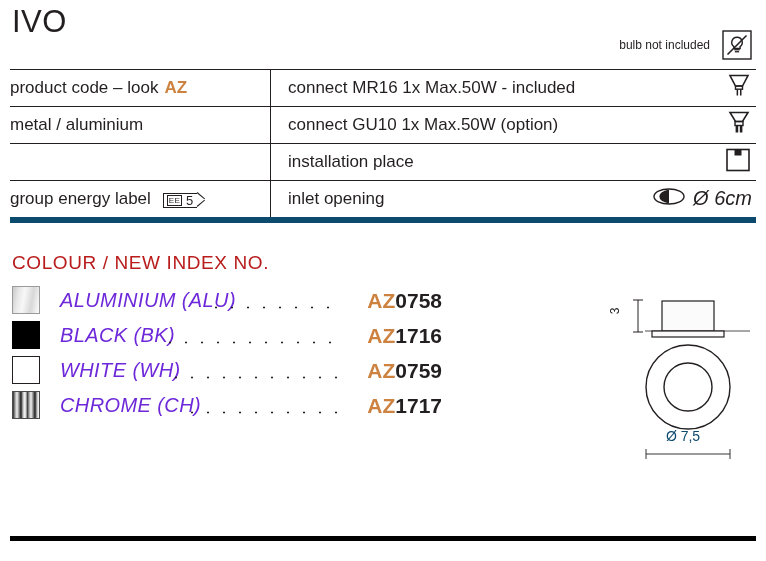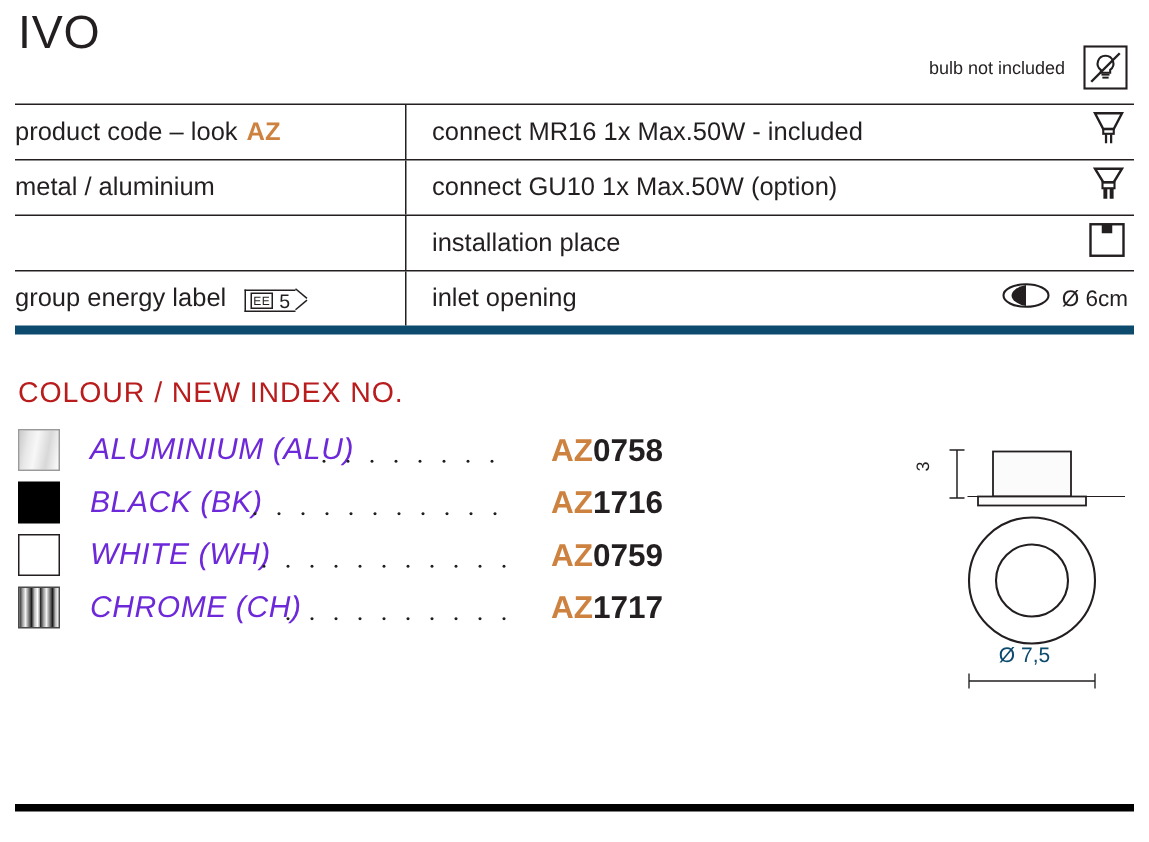--- a/index.html
+++ b/index.html
@@ -154,24 +154,24 @@
     position: absolute;
     right: 4px;
     top: 50%;
     transform: translateY(-50%);
   }
   .inlet-text {
     position: absolute;
     right: 4px;
     top: 50%;
     transform: translateY(-50%);
-    font-size: 15px;
-    display: flex;
-    align-items: center;
+    font-size: 20px;
+    display: flex;
     gap: 7px;
+    font-style: italic;
   }
 
   
   #colour-heading {
     position: absolute;
     left: 12px;
     top: 252px;
     font-size: 19px;
     letter-spacing: 0.6px;
     color: #b91c1c;

